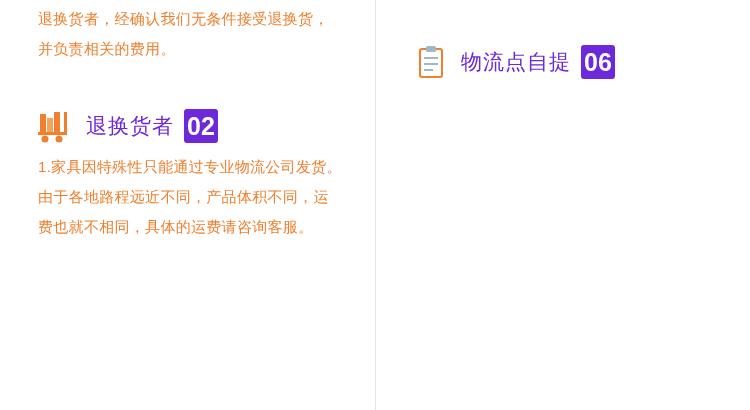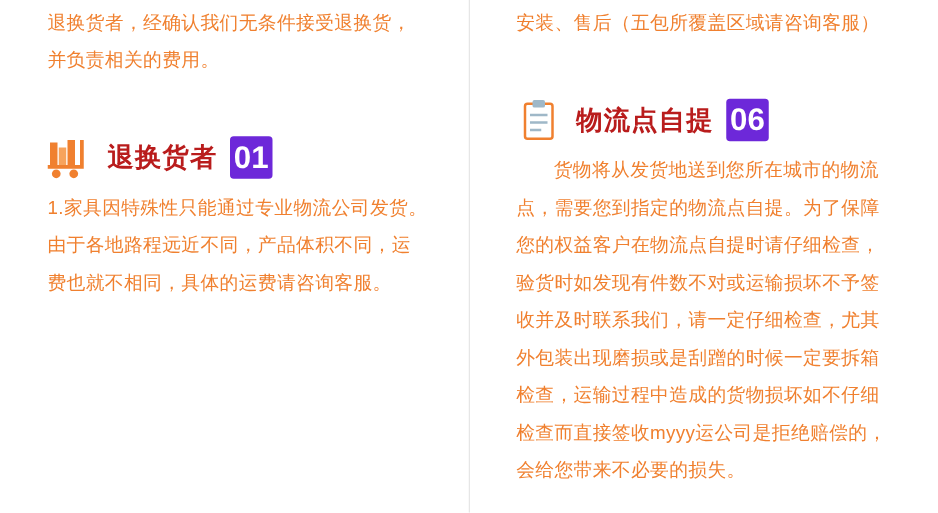--- a/index.html
+++ b/index.html
@@ -57,22 +57,22 @@
   }
   .head-icon {
     width: 38px;
     height: 36px;
     margin-right: 10px;
     position: relative;
     flex: 0 0 auto;
   }
   .head-title {
     font-size: 21px;
-    font-weight: bold;
-    color: #b91c1c;
+    font-weight: normal;
+    color: #6d28d9;
     letter-spacing: 1px;
     margin-right: 10px;
     white-space: nowrap;
   }
   .head-num {
     font-size: 25px;
     font-weight: bold;
     color: #ffffff;
     background: #6d28d9;
     width: 34px;
@@ -121,39 +121,37 @@
           <rect x="2" y="6" width="6" height="18" fill="#f0802f"></rect>
           <rect x="9" y="10" width="6" height="14" fill="#f7a35c"></rect>
           <rect x="16" y="4" width="6" height="20" fill="#f0802f"></rect>
           <rect x="0" y="24" width="26" height="3" fill="#f0802f"></rect>
           <rect x="26" y="4" width="3" height="23" fill="#f0802f"></rect>
           <circle cx="7" cy="31" r="3.5" fill="#f0802f"></circle>
           <circle cx="21" cy="31" r="3.5" fill="#f0802f"></circle>
         </svg>
       </span>
       <span class="head-title">退换货者</span>
-      <span class="head-num">01</span>
+      <span class="head-num">02</span>
     </div>
 
     <p class="body-text">1.家具因特殊性只能通过专业物流公司发货。由于各地路程远近不同，产品体积不同，运费也就不相同，具体的运费请咨询客服。</p>
   </div>
 
   <div class="col col-right">
-    <p class="cont-text">安装、售后（五包所覆盖区域请咨询客服）</p>
 
     <div class="section-head">
       <span class="head-icon">
         <svg class="icon-clipboard" viewBox="0 0 38 36" xmlns="http://www.w3.org/2000/svg">
           <rect x="7" y="5" width="22" height="28" rx="2" fill="#ffffff" stroke="#f0802f" stroke-width="2"></rect>
           <rect x="13" y="2" width="10" height="6" rx="1.5" fill="#9fb8c8"></rect>
           <rect x="11" y="13" width="14" height="2" fill="#9fb8c8"></rect>
           <rect x="11" y="19" width="14" height="2" fill="#9fb8c8"></rect>
           <rect x="11" y="25" width="9" height="2" fill="#9fb8c8"></rect>
         </svg>
       </span>
       <span class="head-title">物流点自提</span>
       <span class="head-num">06</span>
     </div>
 
-    <p class="body-text indent">货物将从发货地送到您所在城市的物流点，需要您到指定的物流点自提。为了保障您的权益客户在物流点自提时请仔细检查，验货时如发现有件数不对或运输损坏不予签收并及时联系我们，请一定仔细检查，尤其外包装出现磨损或是刮蹭的时候一定要拆箱检查，运输过程中造成的货物损坏如不仔细检查而直接签收myyy运公司是拒绝赔偿的，会给您带来不必要的损失。</p>
   </div>
 
 </div>
 
 </body></html>

